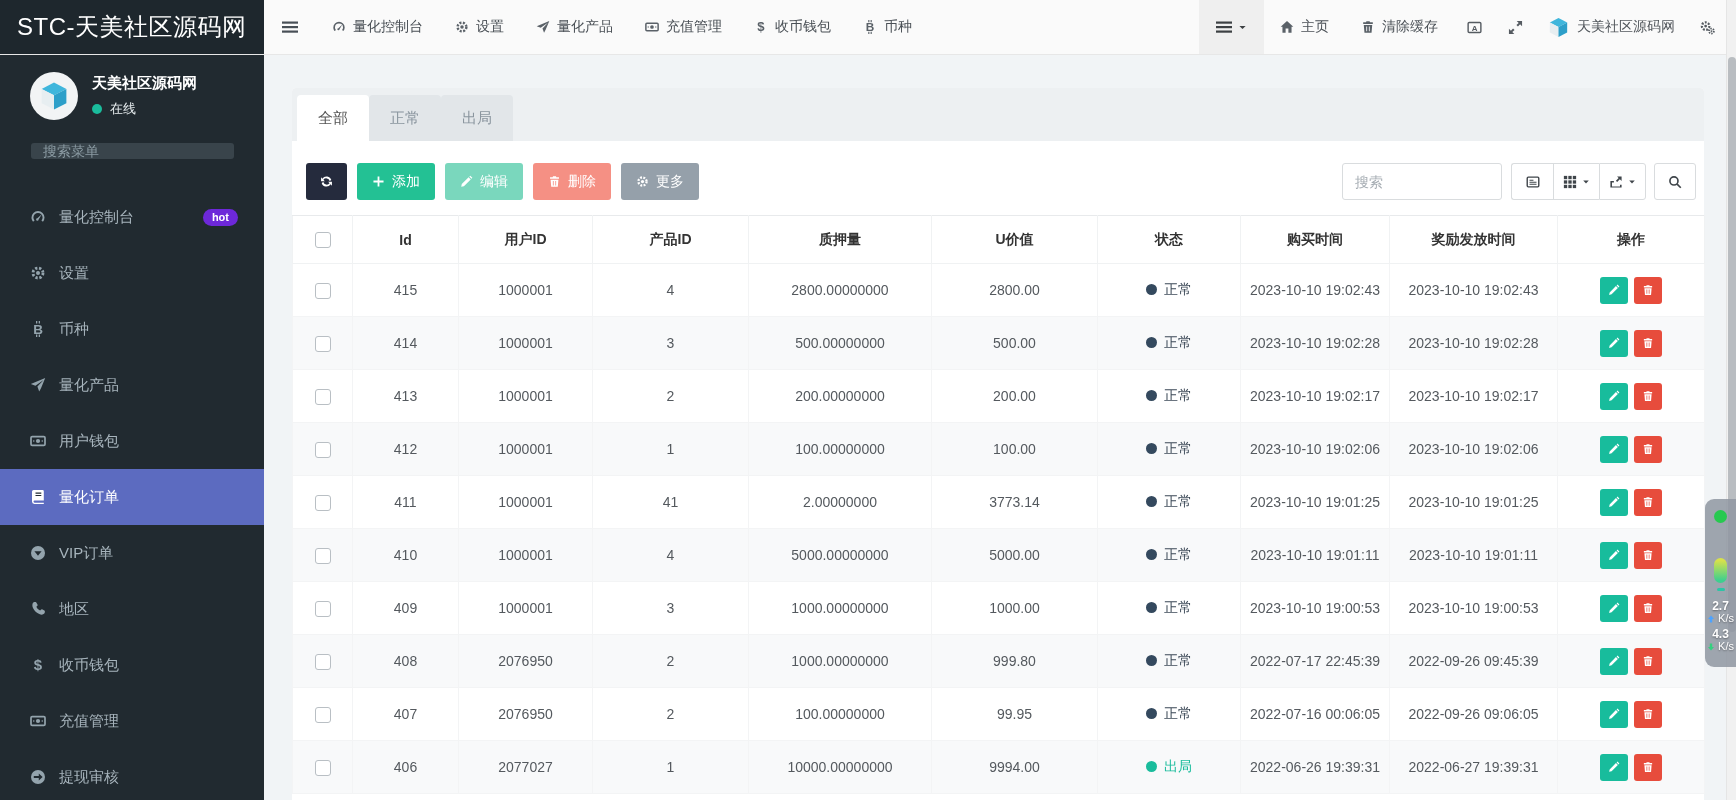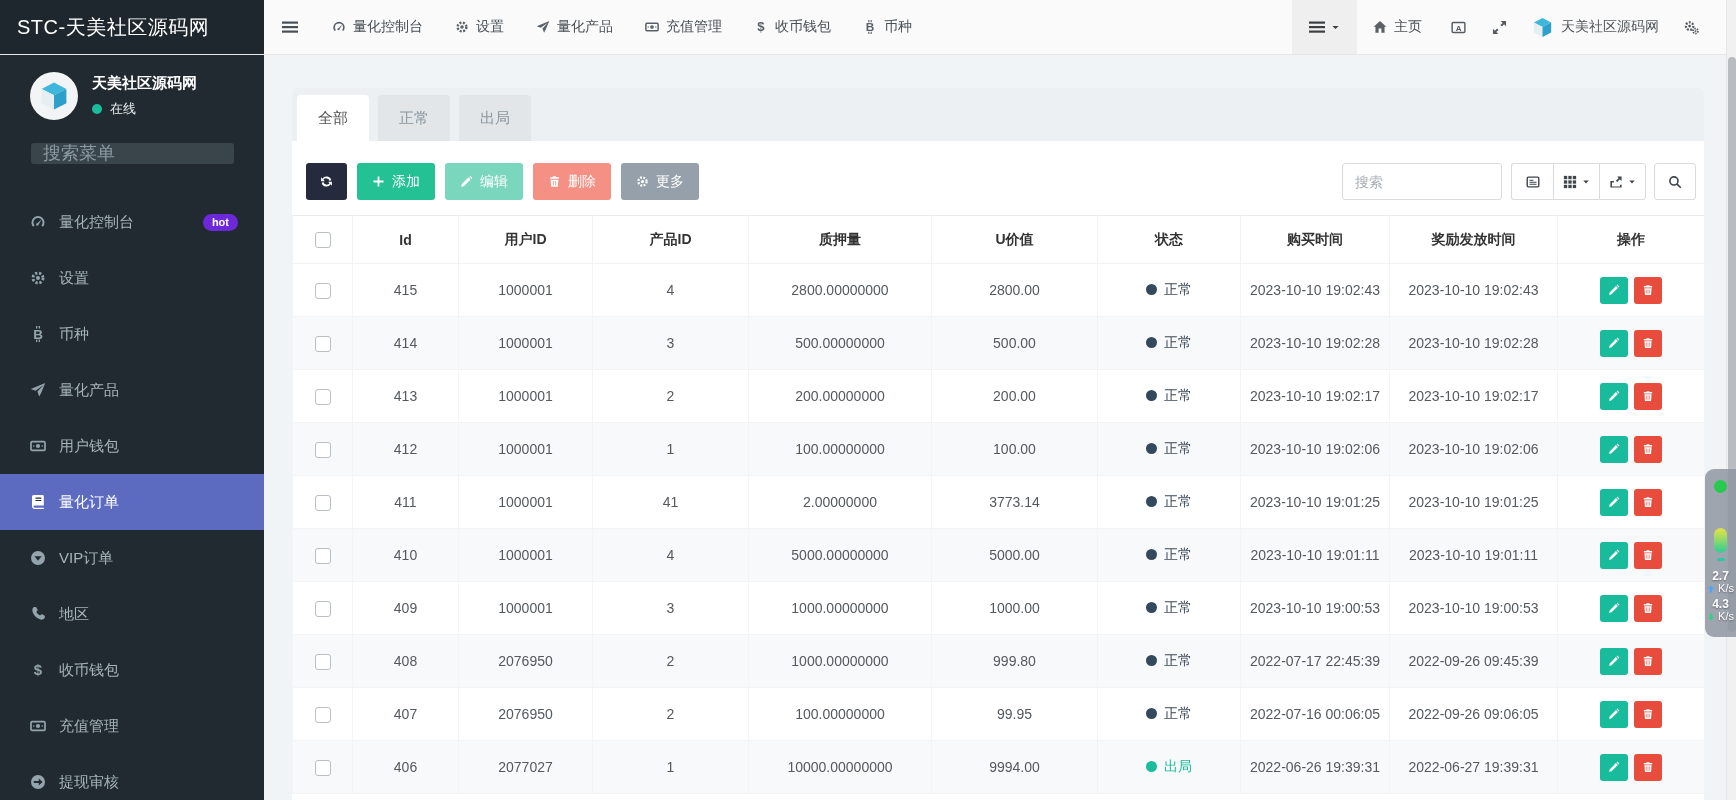--- a/index.html
+++ b/index.html
@@ -2,60 +2,60 @@
 <html><head>
 <meta charset="utf-8">
 <style>
   * { margin:0; padding:0; box-sizing:border-box; }
   html,body { width:1736px; height:800px; overflow:hidden; }
   body { font-family:"Liberation Sans","DejaVu Sans",sans-serif; background:#f1f4f6; position:relative; }
   .icon { width:1em; height:1em; display:inline-block; vertical-align:-0.12em; fill:currentColor; }
 
   
   .navbar { height:55px; display:flex; align-items:stretch; background:#fafafa; border-bottom:1px solid #e7e7e7; position:relative; z-index:10; }
-  .brand { width:264px; background:#1e272d; color:#fff; display:flex; align-items:center; padding-left:17px; font-size:20px; letter-spacing:.5px; flex:none; }
+  .brand { width:264px; background:#1e272d; color:#fff; display:flex; align-items:center; padding-left:17px; font-size:24px; letter-spacing:.5px; flex:none; }
   .nav-left { display:flex; align-items:stretch; }
   .nav-burger { display:flex; align-items:center; padding:0 18px; color:#484f56; cursor:pointer; }
   .nav-burger .icon { font-size:16px; }
   .nav-item { display:flex; align-items:center; gap:7px; padding:0 16px; font-size:14px; color:#4a5056; cursor:pointer; white-space:nowrap; }
   .nav-item .icon { font-size:14px; color:#5a6168; }
-  .nav-right { margin-left:auto; display:flex; align-items:stretch; padding-right:24px; }
+  .nav-right { margin-left:auto; display:flex; align-items:stretch; padding-right:8px; }
   .nav-toggle { background:#efefef; display:flex; align-items:center; gap:6px; padding:0 17px; color:#3c4043; cursor:pointer; }
   .nav-toggle .caret { font-size:9px; color:#3c4043; }
   .nav-iconbtn { display:flex; align-items:center; padding:0 13px; color:#555b61; cursor:pointer; font-size:15px; }
   .nav-site { display:flex; align-items:center; gap:8px; padding:0 12px; font-size:14px; color:#52575c; cursor:pointer; }
   .nav-site .logo { font-size:21px; }
 
   
   .body-row { display:flex; height:745px; }
 
   
   .sidebar { width:264px; flex:none; background:#212a30; color:#a7b4bc; display:flex; flex-direction:column; overflow:hidden; }
   .user-panel { display:flex; gap:14px; padding:17px 0 6px 30px; align-items:center; }
   .avatar { width:48px; height:48px; border-radius:50%; background:#f2f4f5; display:flex; align-items:center; justify-content:center; flex:none; }
   .avatar .icon { font-size:30px; }
   .user-name { color:#fff; font-size:15px; font-weight:bold; margin-bottom:7px; }
   .user-status { font-size:13px; color:#e8eef0; display:flex; align-items:center; gap:8px; }
   .status-dot { width:10px; height:10px; border-radius:50%; background:#1abc9c; display:inline-block; }
   .side-search { margin:17px 30px 0 31px; background:#39444b; border-radius:3px; height:35px; display:flex; align-items:center; padding:0 12px; }
-  .side-search input { flex:1; background:transparent; border:none; outline:none; color:#86efac; font-size:18px; font-family:inherit; }
+  .side-search input { flex:1; background:transparent; border:none; outline:none; color:#86efac; font-size:14px; font-family:inherit; }
   .side-search input::placeholder { color:#8b9ba3; }
   .side-search .icon { color:#9aa8b0; font-size:14px; }
   .side-menu { list-style:none; margin-top:30px; }
   .side-item { height:56px; display:flex; align-items:center; padding:0 0 0 30px; font-size:15px; color:#a7b4bc; cursor:pointer; }
   .side-item .icon { font-size:16px; margin-right:13px; color:#94a4ad; }
   .side-item.active { background:#5c6bc0; color:#fff; }
   .side-item.active .icon { color:#fff; }
   .badge-hot { margin-left:auto; margin-right:26px; background:#6d28d9; color:#fff; font-size:11px; font-weight:bold; padding:3px 9px; border-radius:10px; line-height:1; }
 
   
   .main { flex:1; background:#f1f4f6; padding:33px 32px 0 28px; overflow:hidden; }
   .panel { background:#fff; border-radius:4px 4px 0 0; min-height:712px; }
   .tab-strip { background:#edf0f2; border-radius:4px 4px 0 0; height:53px; display:flex; align-items:flex-end; padding-left:5px; }
-  .tab { height:46px; display:flex; align-items:center; padding:0 21px; margin-right:9px; font-size:15px; color:#8a959e; background:#e2e6e9; border-radius:4px 4px 0 0; cursor:pointer; }
+  .tab { height:46px; display:flex; align-items:center; padding:0 21px; margin-right:0; font-size:15px; color:#8a959e; background:#e2e6e9; border-radius:4px 4px 0 0; cursor:pointer; }
   .tab.active { background:#fff; color:#555; }
 
   .toolbar { display:flex; align-items:center; padding:22px 8px 15px 14px; }
   .btn { height:37px; border:none; border-radius:3px; color:#fff; font-size:14px; font-family:inherit; display:inline-flex; align-items:center; gap:7px; padding:0 15px; margin-right:10px; cursor:pointer; }
   .btn .icon { font-size:13px; }
   .btn-refresh { background:#252b3d; width:41px; justify-content:center; padding:0; }
   .btn-add { background:#23c194; }
   .btn-edit { background:#7ad7bd; cursor:default; }
   .btn-del { background:#f59084; cursor:default; }
   .btn-more { background:#95a0aa; }
@@ -84,21 +84,21 @@
   .st.normal { color:#3d4a58; }
   .st.out { color:#1abc9c; }
   .btn-op { width:28px; height:27px; border:none; border-radius:3px; color:#fff; display:inline-flex; align-items:center; justify-content:center; cursor:pointer; }
   .btn-op .icon { font-size:12px; }
   .op-edit { background:#18bc9c; margin-right:6px; }
   .op-del { background:#e74c3c; }
 
   
   .scroll-track { position:absolute; top:0; right:0; width:10px; height:800px; background:#f1f1f1; border-left:1px solid #e5e5e5; z-index:40; }
   .scroll-thumb { position:absolute; top:57px; left:1px; width:8px; height:575px; background:#b9bdc1; border-radius:4px; cursor:pointer; }
-  .net-widget { position:absolute; top:469px; right:0; width:31px; height:168px; background:rgba(143,151,161,.85); border-radius:9px 0 0 9px; z-index:50; display:flex; flex-direction:column; align-items:center; color:#fff; }
+  .net-widget { position:absolute; top:499px; right:0; width:31px; height:168px; background:rgba(143,151,161,.85); border-radius:9px 0 0 9px; z-index:50; display:flex; flex-direction:column; align-items:center; color:#fff; }
   .nw-dot { width:13px; height:13px; border-radius:50%; background:#27c94f; margin-top:11px; }
   .nw-gauge { width:13px; height:25px; border-radius:7px; background:linear-gradient(180deg,#d7e14c 10%,#3ecf8e 90%); margin-top:35px; }
   .nw-tick { width:8px; height:3px; border-radius:2px; background:#2ec4a5; margin-top:5px; }
   .nw-stats { margin-top:8px; text-align:center; text-shadow:0 1px 2px rgba(0,0,0,.4); }
   .nw-num { font-size:12px; font-weight:bold; line-height:14px; }
   .nw-unit { font-size:11px; line-height:11px; margin-bottom:3px; }
   .arrow-up { color:#4da3ff; } .arrow-down { color:#35d07f; }
 </style>
 </head>
 <body>
@@ -281,20 +281,26 @@
         </svg>
       <svg class="icon caret">
           <use href="#i-caret-down"></use>
         </svg>
     </div>
     <a class="nav-item">
       <svg class="icon">
           <use href="#i-home"></use>
         </svg>
       <span>主页</span>
+    </a>
+    <a class="nav-item">
+      <svg class="icon">
+          <use href="#i-trash"></use>
+        </svg>
+      <span>清除缓存</span>
     </a>
     <a class="nav-iconbtn">
       <svg class="icon">
           <use href="#i-lang"></use>
         </svg>
     </a>
     <a class="nav-iconbtn">
       <svg class="icon">
           <use href="#i-expand"></use>
         </svg>

